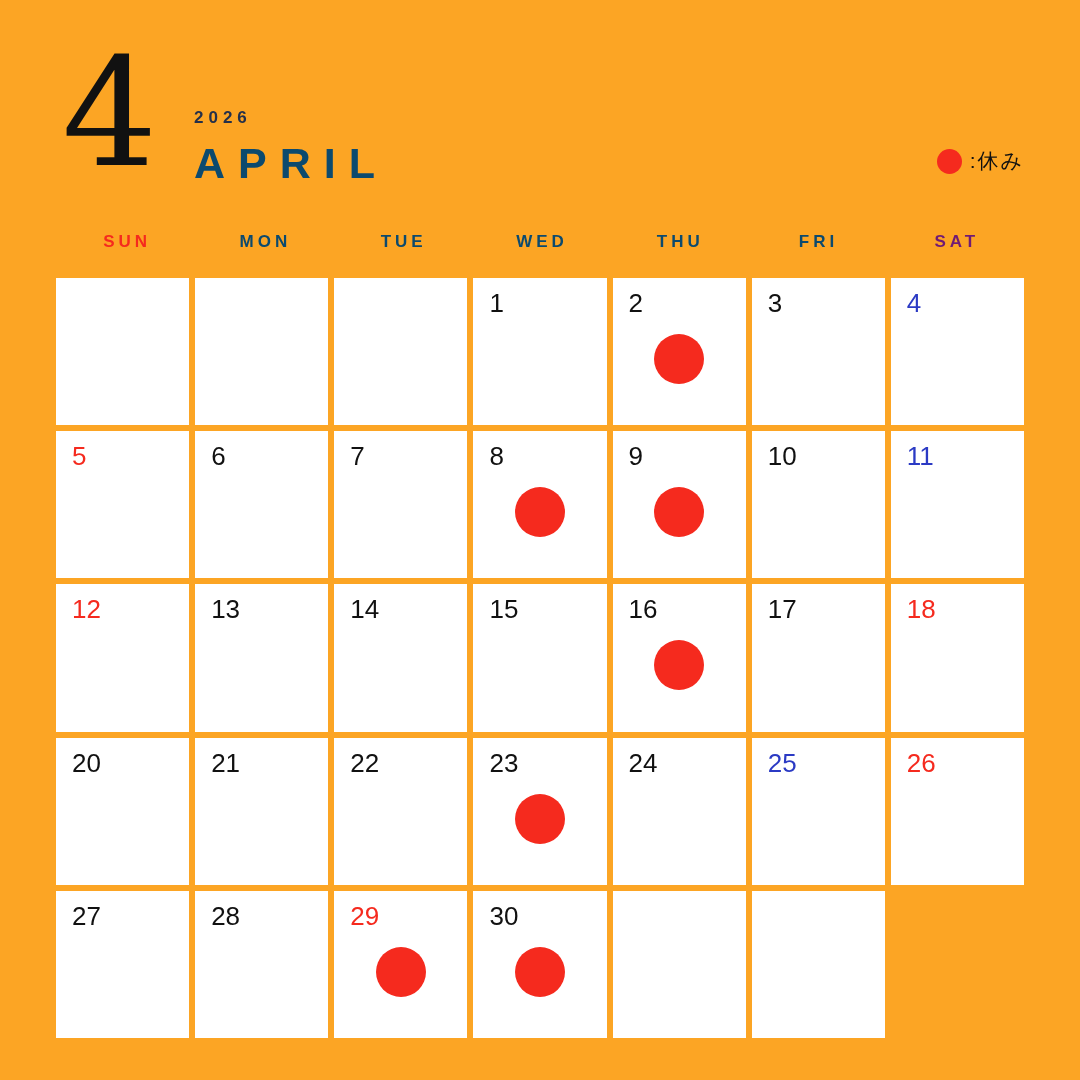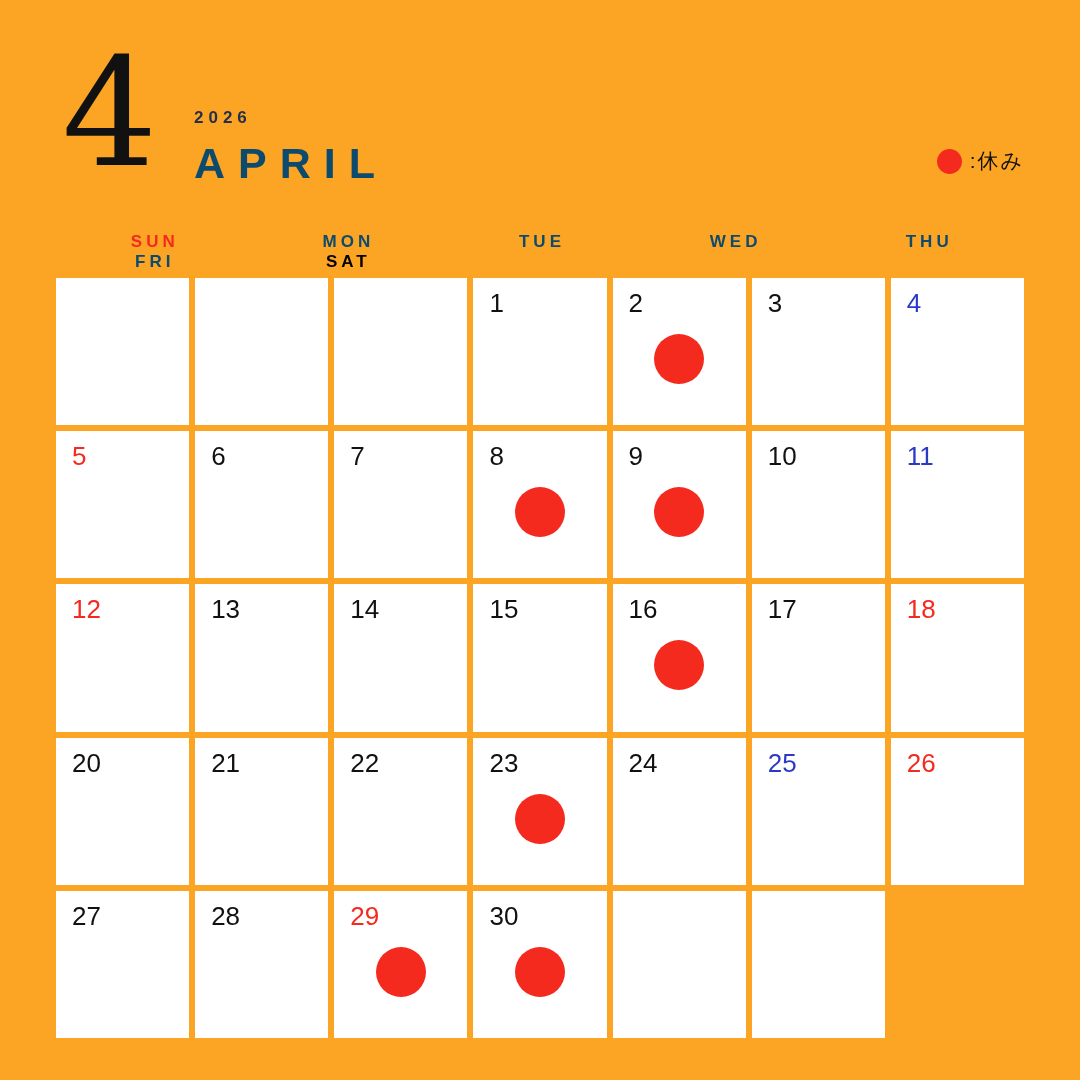--- a/index.html
+++ b/index.html
@@ -80,32 +80,32 @@
     margin-left: 2px;
   }
 
   
   .weekdays {
     position: absolute;
     left: 56px;
     top: 232px;
     width: 968px;
     display: grid;
-    grid-template-columns: repeat(5, 1fr);
+    grid-template-columns: repeat(7, 1fr);
   }
   .weekday {
     text-align: center;
     font-size: 17px;
     letter-spacing: 4px;
     font-weight: 700;
     color: #0c4a6e;
     text-indent: 4px;
   }
   .weekday.sun { color: #F52A1E; }
-  .weekday.sat { color: #000000; }
+  .weekday.sat { color: #701a75; }
 
   
   .grid {
     position: absolute;
     left: 56px;
     top: 278px;
     width: 968px;
     height: 760px;
     display: grid;
     grid-template-columns: repeat(7, 1fr);

